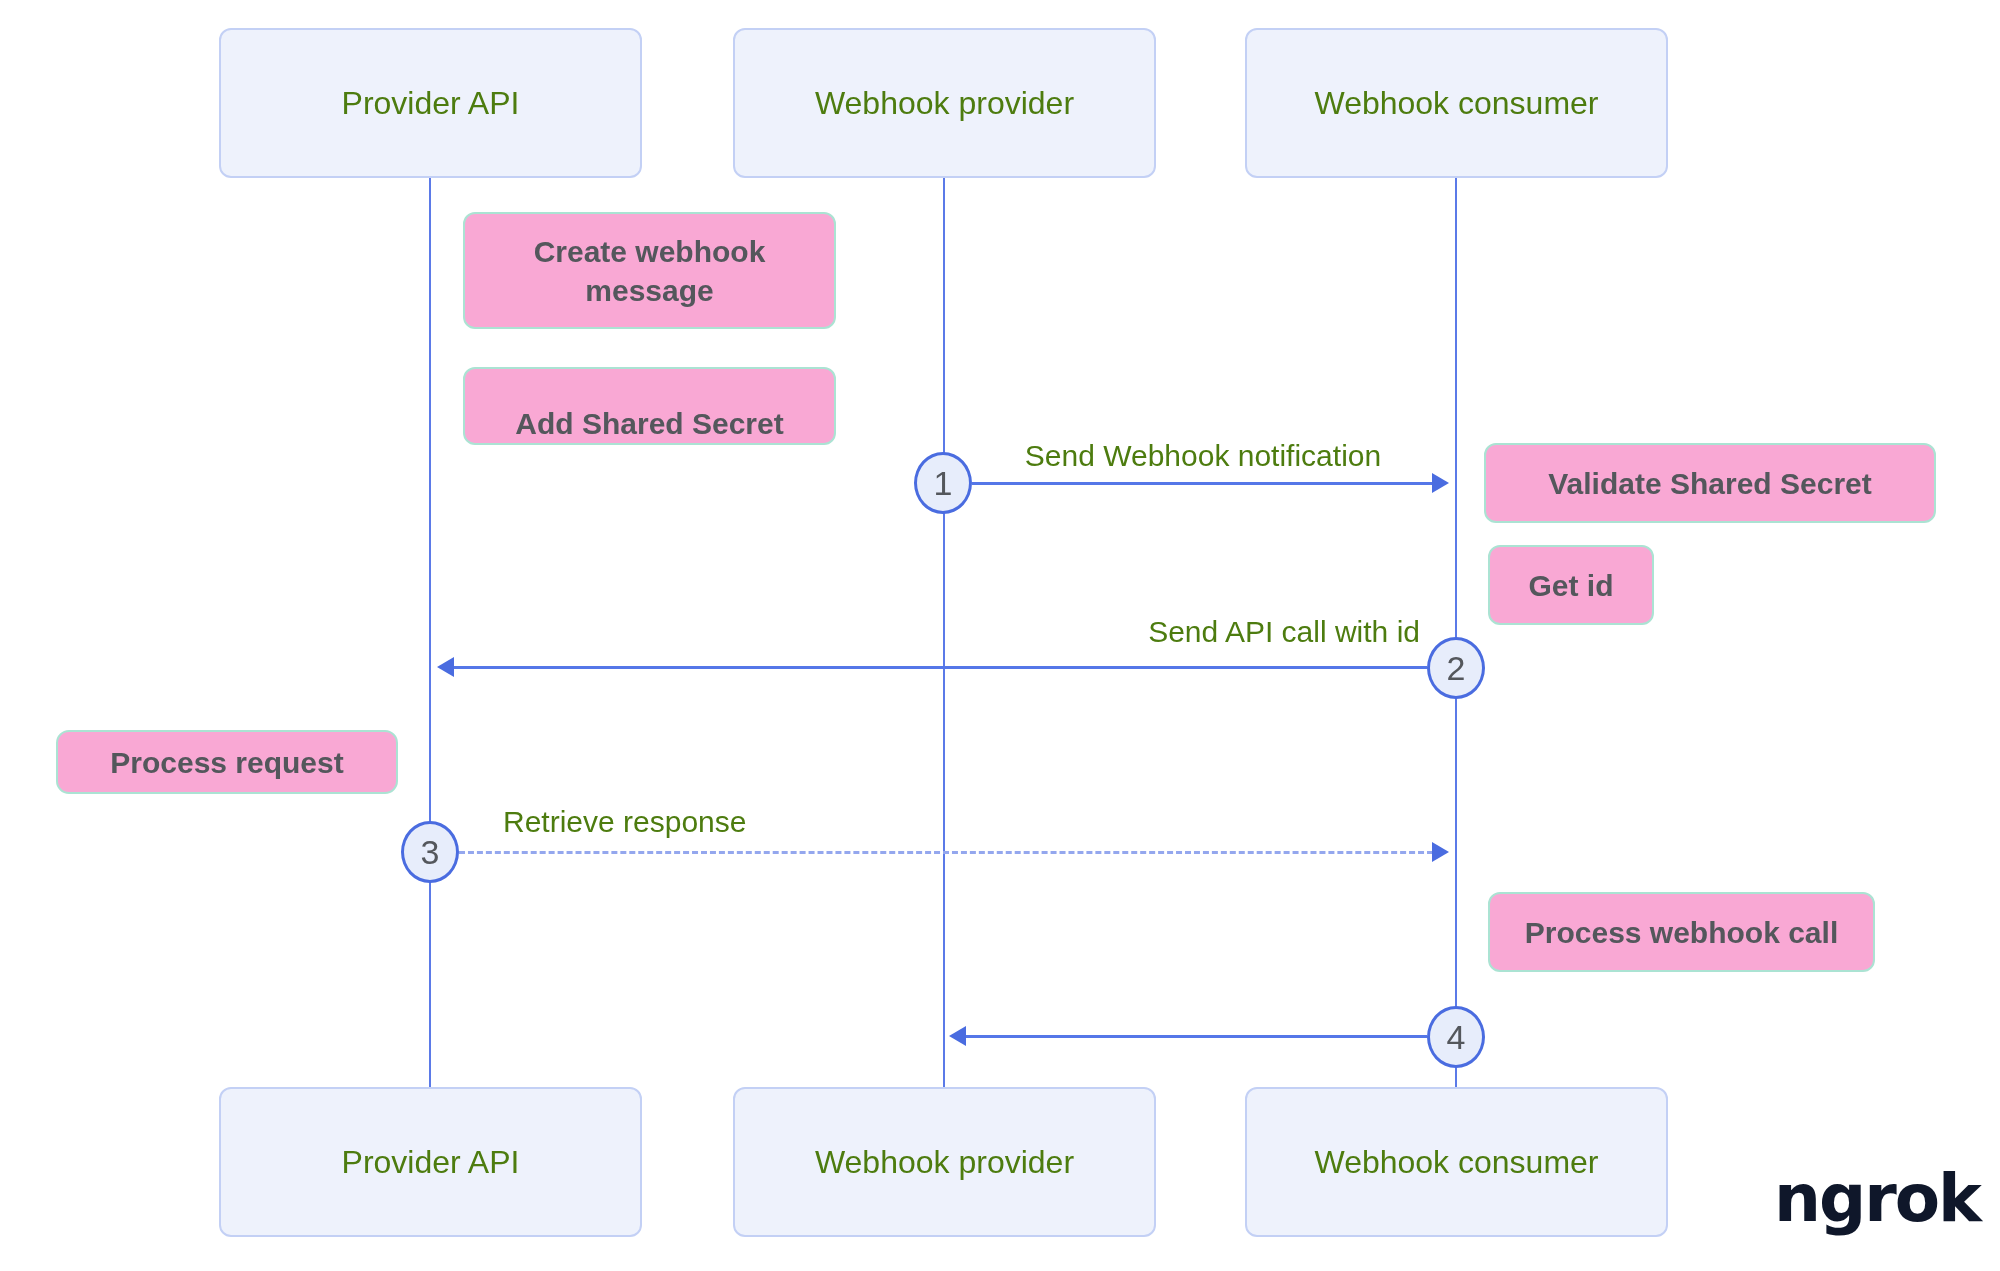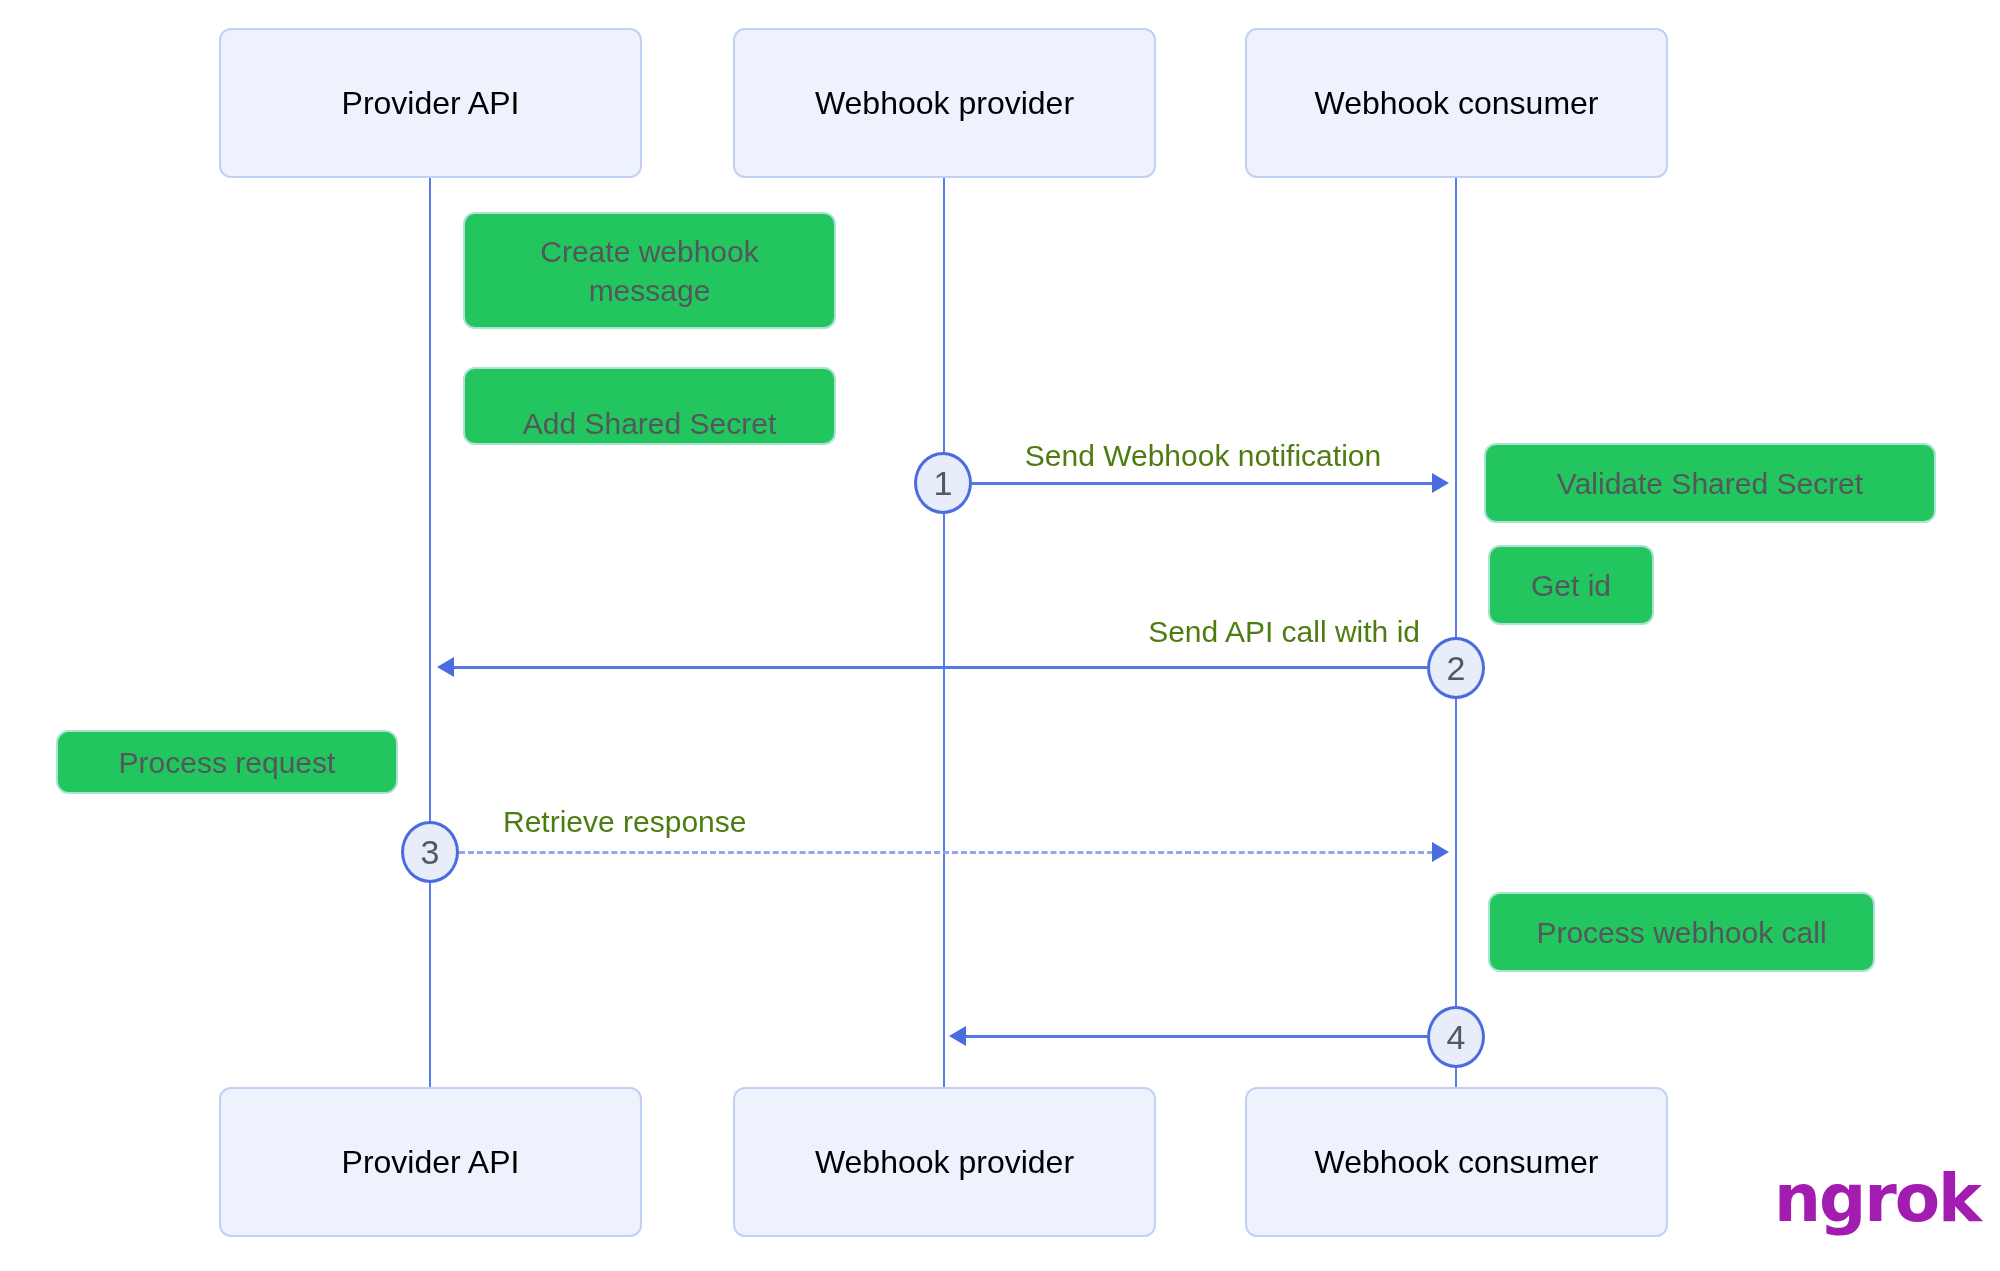--- a/index.html
+++ b/index.html
@@ -22,35 +22,35 @@
     width: 423px;
     height: 150px;
     background: #eef2fc;
     border: 2px solid #c3d0f5;
     border-radius: 12px;
     display: flex;
     align-items: center;
     justify-content: center;
     font-size: 32px;
     font-weight: 500;
-    color: #000000;
+    color: #4d7c0f;
     box-sizing: border-box;
   }
   
   .action-box {
     position: absolute;
-    background: #22c55e;
+    background: #f9a8d4;
     border: 2px solid #abe3d3;
     border-radius: 12px;
     display: flex;
     align-items: center;
     justify-content: center;
     text-align: center;
     font-size: 30px;
-    font-weight: 400;
+    font-weight: 700;
     color: #54575c;
     box-sizing: border-box;
     line-height: 1.3;
     padding: 0 16px;
   }
   
   .lifeline {
     position: absolute;
     width: 2px;
     top: 178px;
@@ -107,21 +107,21 @@
   }
   .logo {
     position: absolute;
     left: 1772px;
     top: 1160px;
     width: 210px;
     text-align: center;
     font-size: 66px;
     font-weight: 800;
     letter-spacing: -2px;
-    color: #a21caf;
+    color: #0f172a;
     font-family: "DejaVu Sans", "Liberation Sans", sans-serif;
   }
 </style>
 </head>
 <body>
 
 <div class="canvas">
 
   <div class="lifeline" style="left:429px;"></div>
   <div class="lifeline" style="left:943px;"></div>

